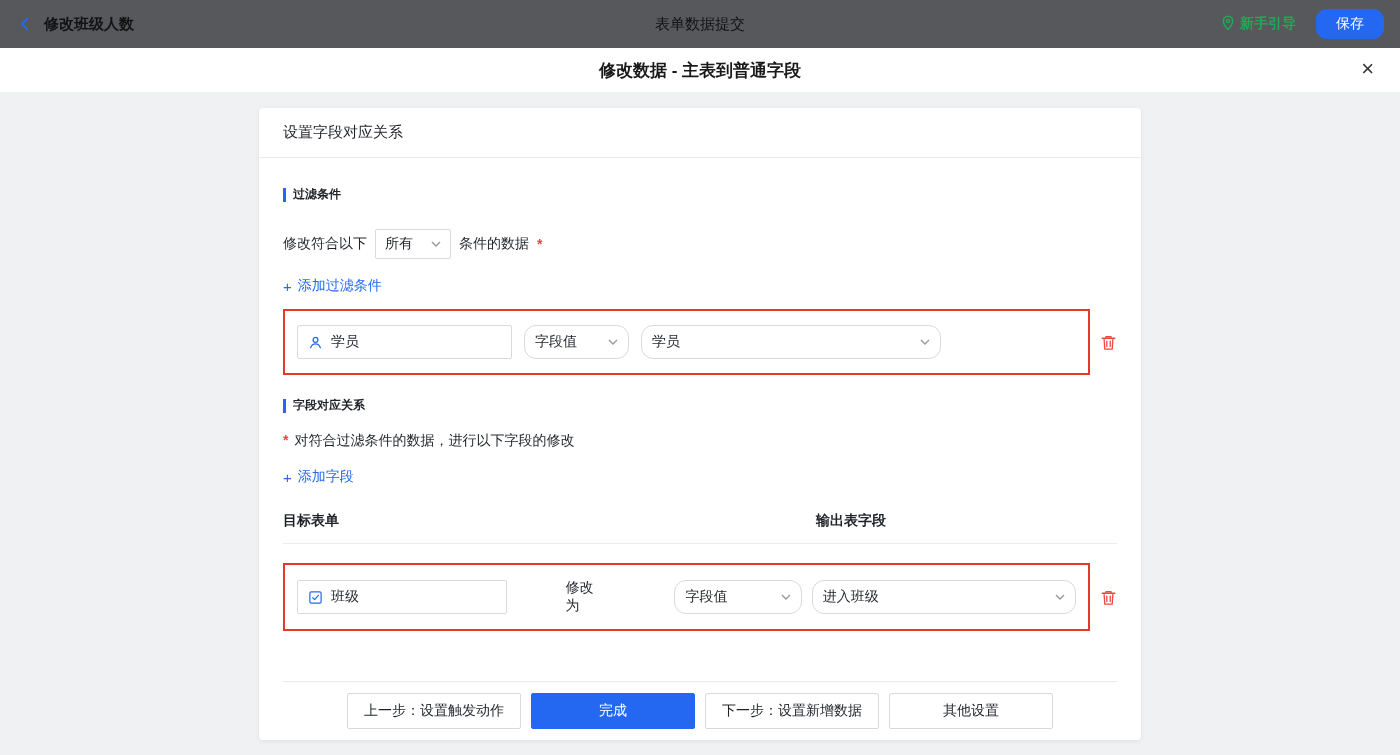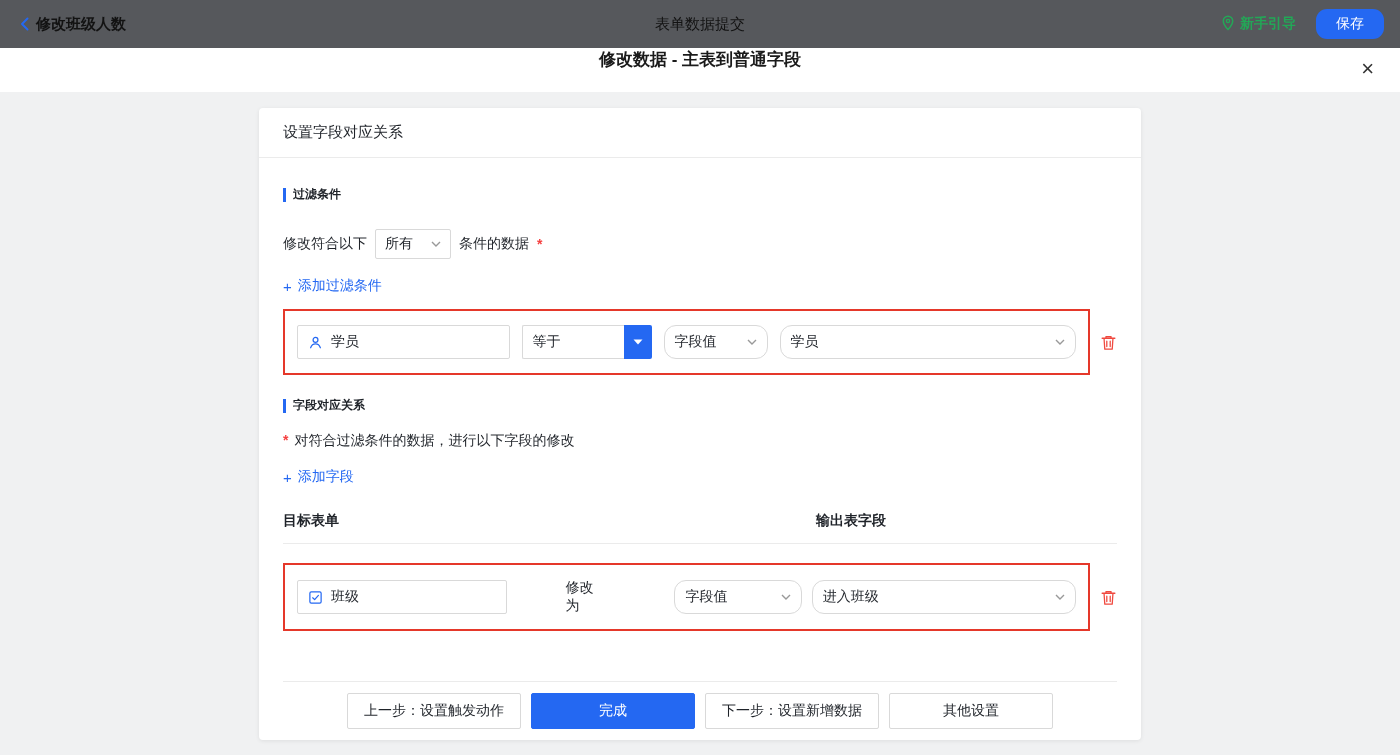--- a/index.html
+++ b/index.html
@@ -4,30 +4,30 @@
 <style>
   * { margin:0; padding:0; box-sizing:border-box; }
   html,body { width:1400px; height:755px; }
   body {
     font-family:"Liberation Sans","DejaVu Sans",sans-serif;
     background:#f0f1f2; color:#1f2329; overflow:hidden; font-size:14px;
   }
 
   
   .topbar { height:48px; background:#56585c; display:flex; align-items:center; padding:0 16px; position:relative; }
-  .back-group { display:flex; align-items:center; gap:2px; cursor:pointer; z-index:2; }
+  .back-group { display:flex; align-items:center; gap:10px; cursor:pointer; z-index:2; }
   .back-icon { display:flex; }
   .back-label { font-size:15px; font-weight:700; color:#121212; }
   .topbar-title { position:absolute; left:0; right:0; text-align:center; font-size:15px; color:#121212; }
   .topbar-right { margin-left:auto; display:flex; align-items:center; gap:20px; z-index:2; }
   .guide { display:flex; align-items:center; gap:5px; color:#23a757; font-weight:700; cursor:pointer; }
   .save-btn { background:#2468f2; color:#fff; border:none; border-radius:11px; font-size:14px; padding:6px 20px; cursor:pointer; font-family:inherit; }
 
   
-  .modal-header { height:44px; background:#fff; display:flex; align-items:flex-start; justify-content:center; position:relative; }
+  .modal-header { height:44px; background:#fff; display:flex; align-items:center; justify-content:center; position:relative; }
   .modal-title { font-size:17px; font-weight:700; color:#1a1a1a; }
   .close-btn { position:absolute; right:26px; top:10px; font-size:22px; color:#333; cursor:pointer; line-height:1; }
 
   
   .content { height:723px; padding-top:16px; }
   .card { width:882px; height:632px; margin:0 auto; background:#fff; border-radius:4px;
           box-shadow:0 1px 4px rgba(0,0,0,.08); display:flex; flex-direction:column; }
   .card-header { height:50px; display:flex; align-items:center; padding:0 24px;
                  border-bottom:1px solid #ebebeb; font-size:15px; color:#1f2329; }
   .card-body { flex:1; padding:0 24px; display:flex; flex-direction:column; }
@@ -145,28 +145,20 @@
           <div class="field-input">
             <span class="ficon">
               <svg width="15" height="15" viewBox="0 0 16 16">
                   <circle cx="8" cy="5.2" r="2.6" fill="none" stroke="currentColor" stroke-width="1.3"></circle>
                   <path d="M2.8 13.6c.9-2.7 2.9-4.1 5.2-4.1s4.3 1.4 5.2 4.1" fill="none" stroke="currentColor" stroke-width="1.3" stroke-linecap="round"></path>
                 </svg>
             </span>
             <span>学员</span>
           </div>
 
-          <div class="op-select">
-            <span class="op-main">等于</span>
-            <span class="op-toggle">
-              <svg width="10" height="6" viewBox="0 0 10 6">
-                  <path d="M0.5 0.5 5 5.5 9.5 0.5z" fill="#ffffff"></path>
-                </svg>
-            </span>
-          </div>
 
           <div class="select" style="width:105px">
             <span>字段值</span>
             <span class="caret">
               <svg width="10" height="6" viewBox="0 0 10 6">
                   <path d="M1 1l4 4 4-4" fill="none" stroke="#999" stroke-width="1.4"></path>
                 </svg>
             </span>
           </div>
 

